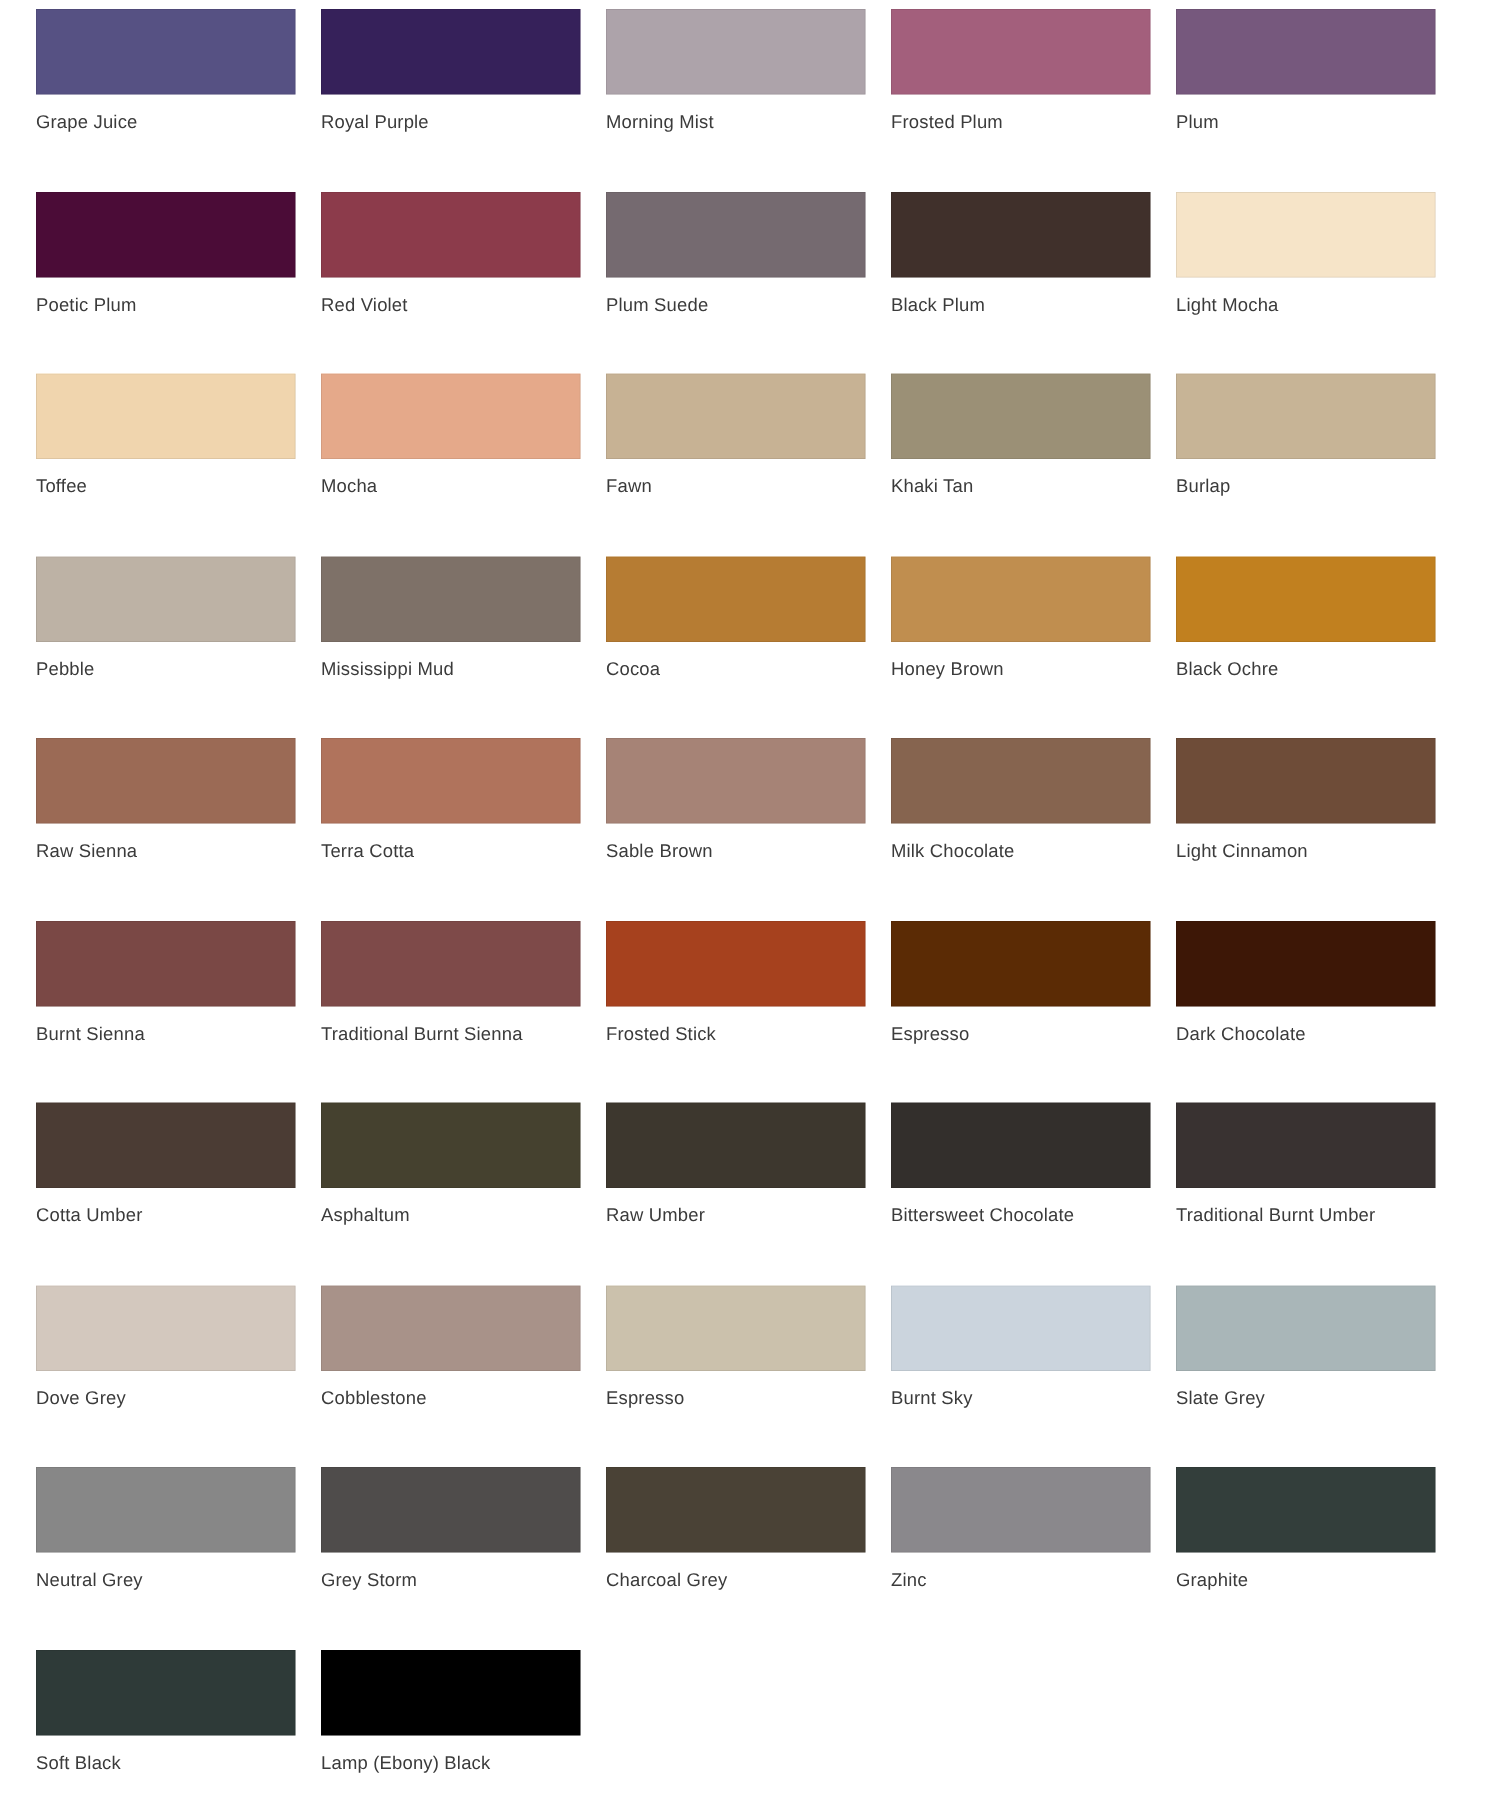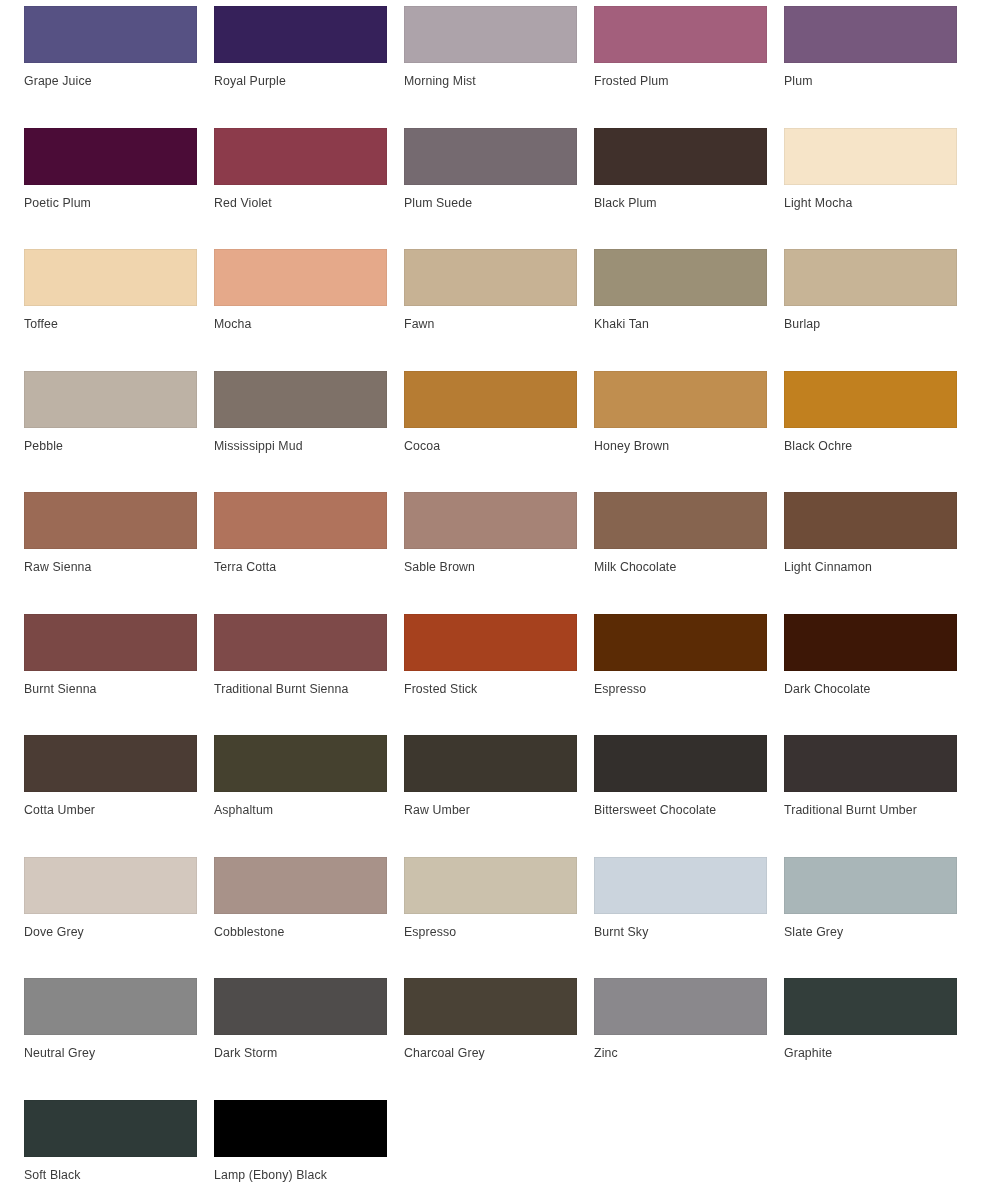--- a/index.html
+++ b/index.html
@@ -237,21 +237,21 @@
       <div class="swatch-cell">
         <div class="swatch-chip" style="background-color: rgb(169, 182, 184);"></div>
         <div class="swatch-label">Slate Grey</div>
       </div>
       <div class="swatch-cell">
         <div class="swatch-chip" style="background-color: rgb(135, 135, 135);"></div>
         <div class="swatch-label">Neutral Grey</div>
       </div>
       <div class="swatch-cell">
         <div class="swatch-chip" style="background-color: rgb(79, 76, 75);"></div>
-        <div class="swatch-label">Dark Storm</div>
+        <div class="swatch-label">Grey Storm</div>
       </div>
       <div class="swatch-cell">
         <div class="swatch-chip" style="background-color: rgb(74, 66, 54);"></div>
         <div class="swatch-label">Charcoal Grey</div>
       </div>
       <div class="swatch-cell">
         <div class="swatch-chip" style="background-color: rgb(138, 136, 140);"></div>
         <div class="swatch-label">Zinc</div>
       </div>
       <div class="swatch-cell">

